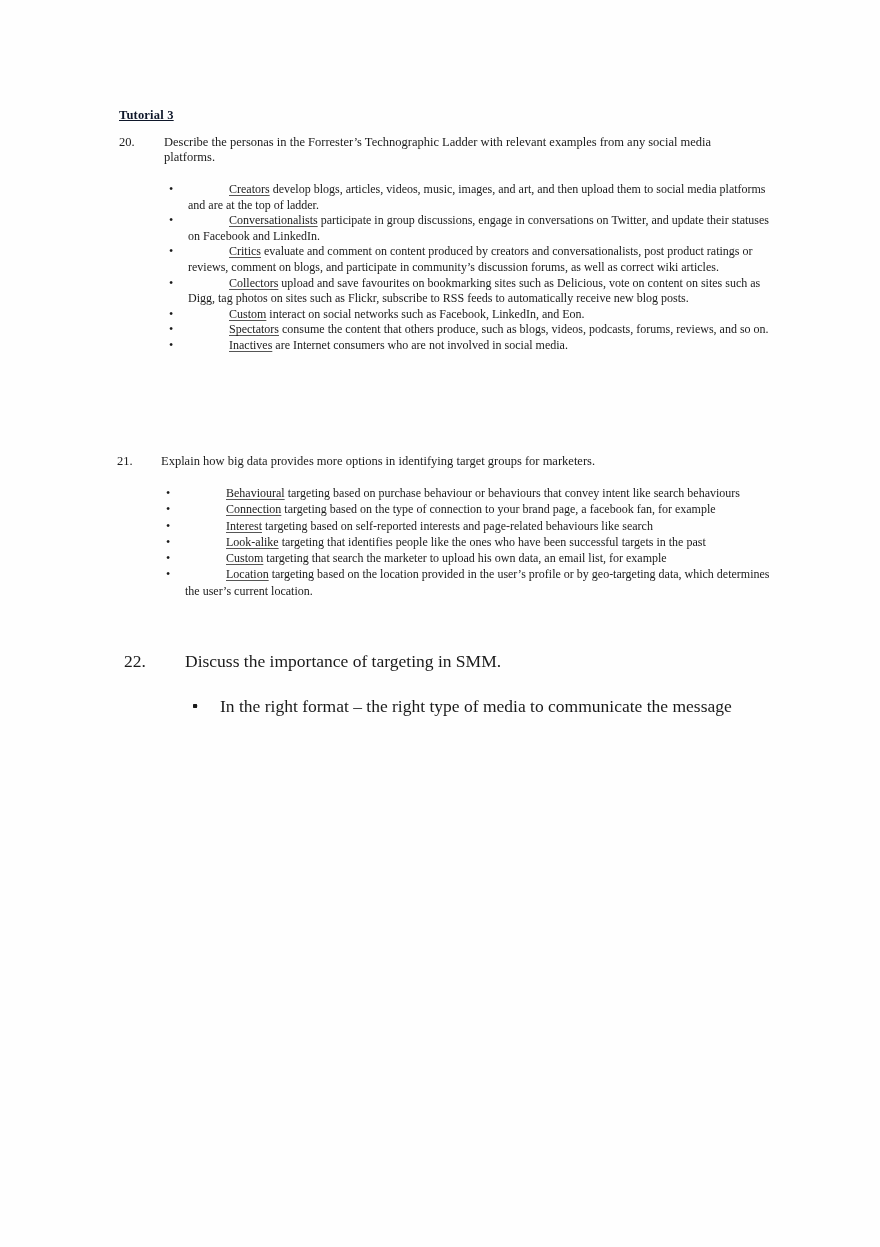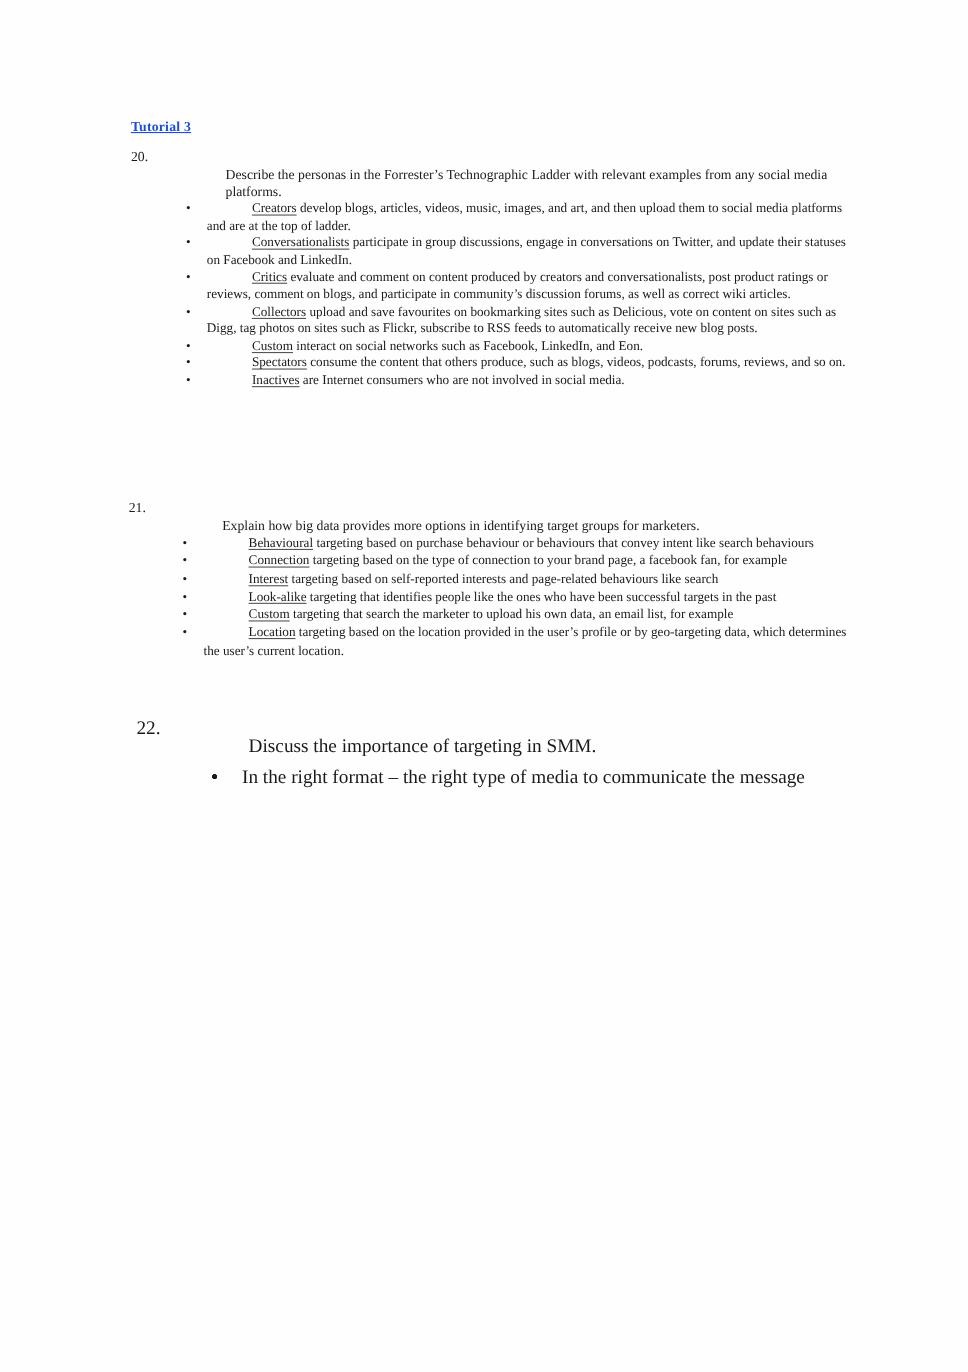--- a/index.html
+++ b/index.html
@@ -20,38 +20,37 @@
       left: 0; top: 0;
       width: 880px; height: 1247px;
       background: #fefefe;
     }
     .tutorial-title {
       position: absolute;
       left: 119px;
       top: 108px;
       font-size: 12.5px;
       font-weight: bold;
-      color: #1d4ed8;
+      color: #0f172a;
       text-decoration: underline;
       letter-spacing: 0.2px;
     }
     .question {
       position: absolute;
       font-size: 12.5px;
       line-height: 15px;
     }
     .q-num {
       position: absolute;
       left: 0;
       top: 0;
     }
     .q-text {
       position: absolute;
-      top: 17px;
-      margin-left: 41px;
+      top: 0;
     }
     ul.answers {
       list-style: none;
       margin: 0;
       padding: 0;
       position: absolute;
     }
     ul.answers li {
       position: relative;
       padding-left: 0;

